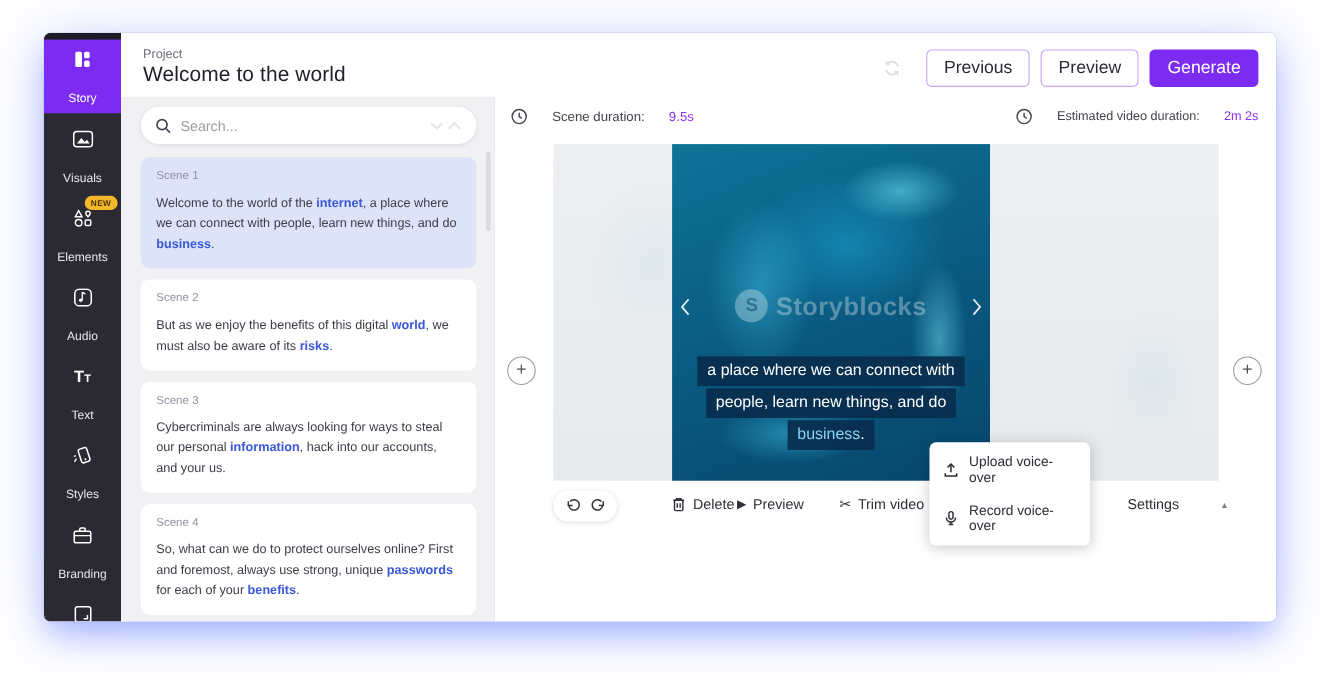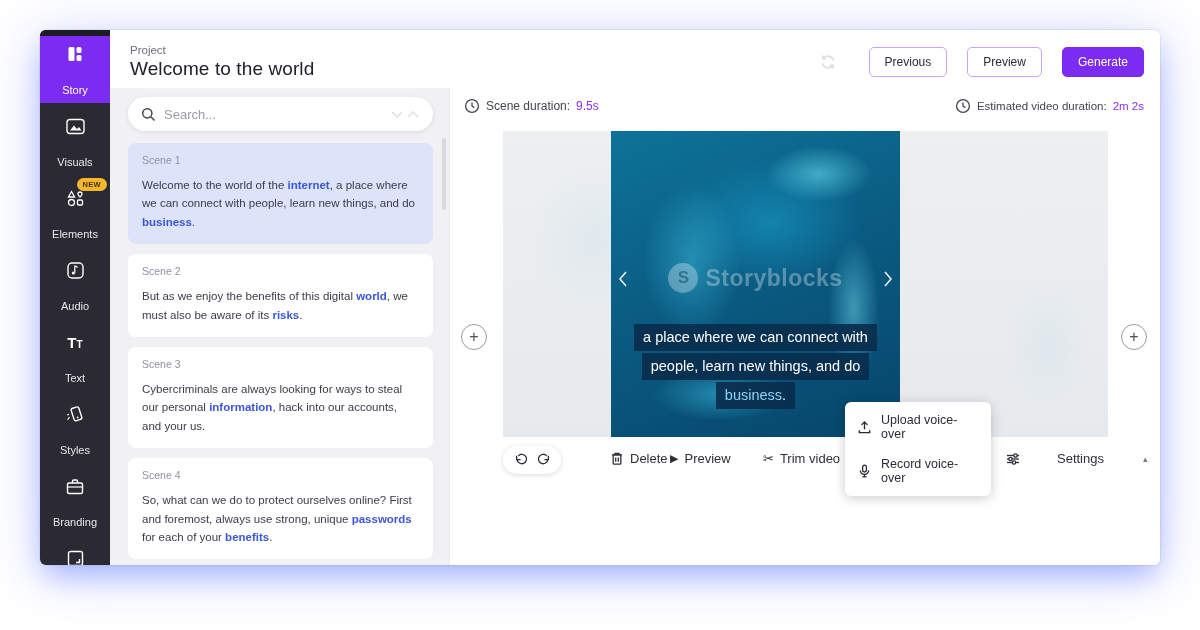--- a/index.html
+++ b/index.html
@@ -20,22 +20,22 @@
   .text-glyph { font-weight:bold; color:#fff; line-height:1; }
   .text-glyph .big { font-size:15px; } .text-glyph .small { font-size:10px; }
 
   
   .main { flex:1; display:flex; flex-direction:column; min-width:0; }
   .header { height:58px; flex:none; background:#fff; display:flex; align-items:center; padding:6px 16px 0 20px; }
   .eyebrow { font-size:11.5px; color:#6e6f79; }
   .title { font-size:19px; color:#20212b; margin-top:2px; letter-spacing:.1px; }
   .header-actions { margin-left:auto; display:flex; align-items:center; }
   .sync { margin-right:12px; display:flex; }
-  .btn { font-size:12px; border-radius:5px; padding:7px 15px; border:1px solid #c9a4f3; background:#fff;
-         color:#2b2c36; margin-left:20px; cursor:pointer; font-family:inherit; }
+  .btn { font-size:16px; border-radius:5px; padding:7px 15px; border:1px solid #c9a4f3; background:#fff;
+         color:#2b2c36; margin-left:10px; cursor:pointer; font-family:inherit; }
   .btn.primary { background:#7b2cf0; border-color:#7b2cf0; color:#fff; }
 
   .content { flex:1; display:flex; min-height:0; }
 
   
   .scene-panel { width:340px; flex:none; background:#f1f1f4; border-right:1px solid #e9e9ee;
                  padding:9px 16px 0 18px; position:relative; overflow:hidden; }
   .search { height:34px; background:#fff; border-radius:17px; box-shadow:0 1px 4px rgba(40,40,60,.10);
             display:flex; align-items:center; padding:0 13px; }
   .search input { border:none; outline:none; flex:1; font-size:13px; color:#41424b; margin-left:8px;
@@ -47,21 +47,21 @@
   .scene-card.selected { background:#dde3f9; }
   .scene-label { font-size:10.5px; color:#8f92a0; margin-bottom:10px; }
   .scene-text { font-size:11.5px; color:#3b3c48; line-height:1.6; }
   .scene-text .hl { color:#3a57d8; font-weight:bold; }
   .scroll-thumb { position:absolute; right:3px; top:50px; width:4px; height:72px; border-radius:2px; background:#d9dade; }
 
   
   .preview-panel { flex:1; background:#fff; position:relative; min-width:0; }
   .duration-row { display:flex; justify-content:space-between; align-items:center; padding:10px 16px 0 14px;
                   font-size:12px; color:#43444d; }
-  .dur { display:flex; align-items:center; gap:6px; }
+  .dur { display:flex; align-items:center; gap:22px; }
   .dur-value { color:#8b2ff0; }
   .est { font-size:11.5px; }
 
   .stage { position:absolute; left:0; right:0; top:43px; height:306px; }
   .faded { position:absolute; left:53px; right:52px; top:0; bottom:0;
            background:
              radial-gradient(closest-side at 15% 35%, rgba(120,200,220,.10), transparent 70%),
              radial-gradient(closest-side at 90% 70%, rgba(120,200,220,.10), transparent 70%),
              linear-gradient(#edeff1, #e7eaed); }
   .video { position:absolute; left:161px; top:0; width:289px; height:306px; overflow:hidden; cursor:pointer;
@@ -88,21 +88,21 @@
   .plus-btn { position:absolute; top:193px; width:26px; height:26px; border-radius:50%;
               border:1px solid #9b9ca4; background:#fff; color:#4c4d55; font-size:16px; line-height:1;
               display:flex; align-items:center; justify-content:center; cursor:pointer; }
   .plus-btn.left { left:11px; } .plus-btn.right { right:13px; }
 
   
   .toolbar { position:absolute; left:0; right:0; top:358px; height:30px; font-size:13px; color:#2e2f38; }
   .undo-pill { position:absolute; left:53px; top:0; width:58px; height:28px; background:#fff; border-radius:15px;
                box-shadow:0 1px 5px rgba(30,30,50,.16); display:flex; align-items:center; justify-content:center; gap:9px; cursor:pointer; }
   .tb-item { position:absolute; top:5px; display:flex; align-items:center; gap:6px; cursor:pointer; white-space:nowrap; }
-  .tb-delete { left:160px; } .tb-preview { left:220px; } .tb-trim { left:313px; } .tb-settings { left:556px;gap:37px; }
+  .tb-delete { left:160px; } .tb-preview { left:220px; } .tb-trim { left:313px; } .tb-settings { left:524px;gap:37px; }
   .play-glyph { font-size:11px; } .scissors-glyph { font-size:13px; }
   .caret-up { font-size:9px; color:#7a7b84; margin-left:2px; }
 
   
   .voice-menu { position:absolute; left:395px; top:314px; width:146px; background:#fff; border-radius:6px;
                 box-shadow:0 2px 12px rgba(20,20,40,.22); padding:3px 0; z-index:6; }
   .voice-item { display:flex; align-items:center; gap:9px; padding:8px 12px; font-size:12.5px; color:#2b2c36; cursor:pointer; }
 
   svg { display:block; }
 </style>

